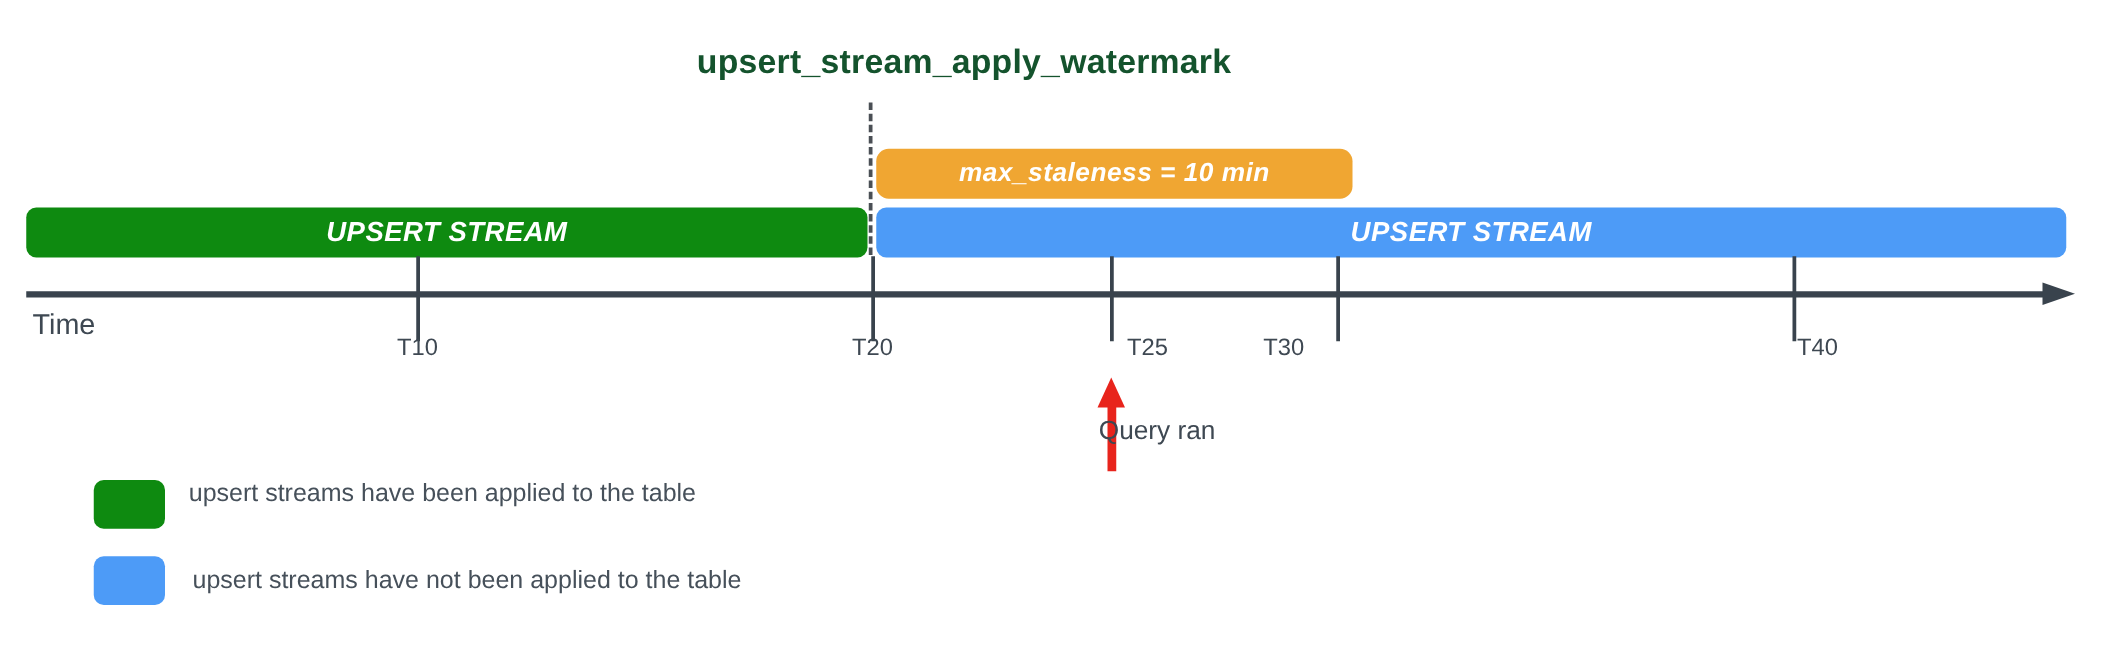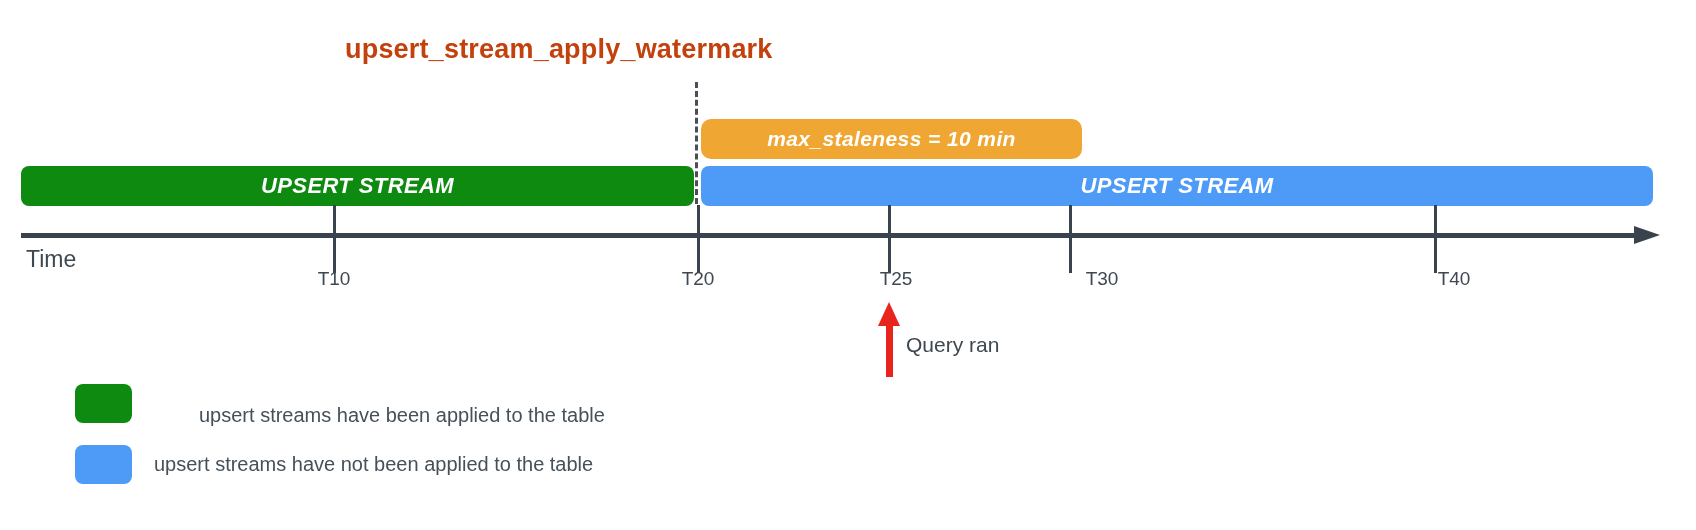--- a/index.html
+++ b/index.html
@@ -8,22 +8,22 @@
     width:1696px;
     height:530px;
     background:#ffffff;
     font-family:"Liberation Sans", sans-serif;
     overflow:hidden;
   }
   .abs{position:absolute;}
   
   #diagram-title{
     left:345px;top:34px;width:640px;
-    text-align:left;
-    font-size:27px;font-weight:bold;color:#c2410c;
+    text-align:right;
+    font-size:27px;font-weight:bold;color:#14532d;
     letter-spacing:0.2px;
   }
   
   #watermark-line{
     left:695px;top:82px;height:122px;width:0;
     border-left:3px dashed #4a4f55;
   }
   
   .bar{
     height:40px;
@@ -50,27 +50,27 @@
     transform:translateX(-50%);white-space:nowrap;
   }
   
   #query-arrow-head{
     left:878px;top:302px;width:0;height:0;
     border-left:11px solid transparent;
     border-right:11px solid transparent;
     border-bottom:24px solid #e8241c;
   }
   #query-arrow-shaft{left:886px;top:324px;width:7px;height:53px;background:#e8241c;}
-  #query-ran-label{left:906px;top:333px;font-size:21px;color:#3e4852;}
+  #query-ran-label{left:879px;top:333px;font-size:21px;color:#3e4852;}
   
   .legend-swatch{width:57px;height:39px;border-radius:8px;}
   #legend-swatch-applied{left:75px;top:384px;}
   #legend-swatch-not-applied{left:75px;top:445px;}
   .legend-label{font-size:20px;color:#46505a;white-space:nowrap;}
-  #legend-label-applied{left:151px;top:404px;margin-left:48px;}
+  #legend-label-applied{left:151px;top:384px;}
   #legend-label-not-applied{left:154px;top:453px;text-align:right;}
 </style>
 </head>
 <body>
 
 <div id="canvas">
 
   <div class="abs" id="diagram-title">upsert_stream_apply_watermark</div>
 
   <div class="abs" id="watermark-line"></div>
@@ -90,23 +90,23 @@
   <div class="abs" id="axis-line"></div>
   <div class="abs" id="axis-arrowhead"></div>
   <div class="abs" id="time-label">Time</div>
 
   <div id="tick-layer">
       <div class="abs tick-mark" style="left: 332.5px;"></div>
       <div class="abs tick-label" style="left: 334px;">T10</div>
       <div class="abs tick-mark" style="left: 696.5px;"></div>
       <div class="abs tick-label" style="left: 698px;">T20</div>
       <div class="abs tick-mark" style="left: 887.5px;"></div>
-      <div class="abs tick-label" style="left: 896px;">T25</div>
+      <div class="abs tick-label" style="left: 918px;">T25</div>
       <div class="abs tick-mark" style="left: 1068.5px;"></div>
-      <div class="abs tick-label" style="left: 1102px;">T30</div>
+      <div class="abs tick-label" style="left: 1027px;">T30</div>
       <div class="abs tick-mark" style="left: 1433.5px;"></div>
       <div class="abs tick-label" style="left: 1454px;">T40</div>
     </div>
 
   <div class="abs" id="query-arrow-head"></div>
   <div class="abs" id="query-arrow-shaft"></div>
   <div class="abs" id="query-ran-label">Query ran</div>
 
   <div class="abs legend-swatch" id="legend-swatch-applied" style="background: rgb(14, 138, 16);"></div>
   <div class="abs legend-label" id="legend-label-applied">upsert streams have been applied to the table</div>

